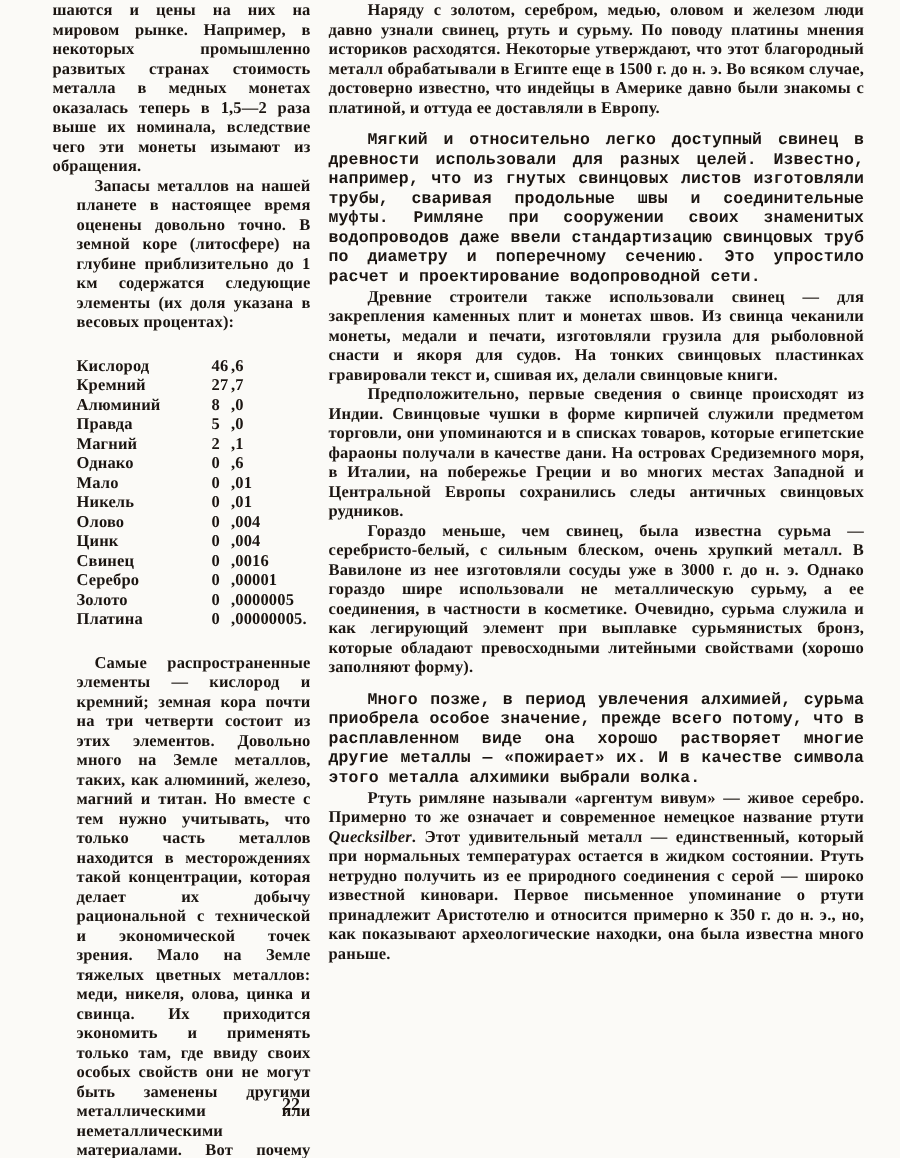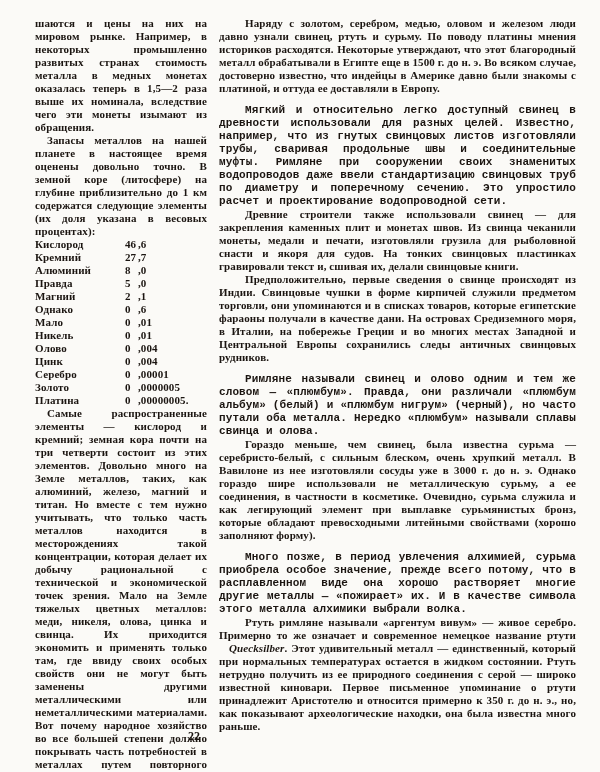--- a/index.html
+++ b/index.html
@@ -12,59 +12,59 @@
     background: #fbfaf7;
     overflow: hidden;
     position: relative;
     font-family: "Liberation Serif", "DejaVu Serif", serif;
     color: #1b1511;
   }
   .page {
     box-sizing: border-box;
     width: 600px;
     height: 772px;
-    padding: 17px 24px 0 35px;
+    padding: 1px 24px 0 35px;
     position: relative;
   }
   .columns {
     display: flex;
     gap: 12px;
     align-items: flex-start;
   }
   .col {
     font-size: 11px;
     line-height: 13px;
     font-weight: 700;
     text-align: justify;
     letter-spacing: 0.1px;
   }
   .col-left  { width: 172px; flex: 0 0 172px; }
   .col-right { width: 357px; flex: 0 0 357px; }
   p { margin: 0; }
-  .col-left  p.indent { text-indent: 12px; }
+  .col-left  p.indent { text-indent: 12px; margin-left: 16px; }
   .col-right p.indent { text-indent: 26px; }
   p.gap { margin-top: 9px; font-family: Liberation Mono, monospace; }
   h1.section-heading {
     font-size: 14px;
     line-height: 16px;
     font-weight: 700;
     margin: 0 0 9px 0;
     word-spacing: 4px;
     text-align: left;
   }
-  .elements-table { margin: 0; }
+  .elements-table { margin: 16px; }
   .elem-row { display: flex; }
   .elem-name { flex: 0 0 90px; }
   .elem-val { white-space: nowrap; }
   .elem-val .ip {
     display: inline-block;
     min-width: 13px;
     text-align: left;
   }
-  em.latin { font-style: italic; margin-left: 10px; }
+  em.latin { font-style: italic; }
   .page-number {
     position: absolute;
     left: 188px;
     top: 729px;
     font-size: 12px;
     font-weight: 700;
   }
 </style>
 </head>
 <body>
@@ -111,20 +111,24 @@
           </div>
         <div class="elem-row">
             <span class="elem-name">Олово</span>
             <span class="elem-val"><span class="ip">0</span>,004</span>
           </div>
         <div class="elem-row">
             <span class="elem-name">Цинк</span>
             <span class="elem-val"><span class="ip">0</span>,004</span>
           </div>
         <div class="elem-row">
+            <span class="elem-name">Свинец</span>
+            <span class="elem-val"><span class="ip">0</span>,0016</span>
+          </div>
+        <div class="elem-row">
             <span class="elem-name">Серебро</span>
             <span class="elem-val"><span class="ip">0</span>,00001</span>
           </div>
         <div class="elem-row">
             <span class="elem-name">Золото</span>
             <span class="elem-val"><span class="ip">0</span>,0000005</span>
           </div>
         <div class="elem-row">
             <span class="elem-name">Платина</span>
             <span class="elem-val"><span class="ip">0</span>,00000005.</span>
@@ -132,21 +136,20 @@
       </div>
 
       <p class="indent">Самые распространенные элементы — кислород и кремний; земная кора почти на три четверти состоит из этих элементов. Довольно много на Земле металлов, таких, как алюминий, железо, магний и титан. Но вместе с тем нужно учитывать, что только часть металлов находится в месторождениях такой концентрации, которая делает их добычу рациональной с технической и экономической точек зрения. Мало на Земле тяжелых цветных металлов: меди, никеля, олова, цинка и свинца. Их приходится экономить и применять только там, где ввиду своих особых свойств они не могут быть заменены другими металлическими или неметаллическими материалами. Вот почему народное хозяйство во все большей степени должно покрывать часть потребностей в металлах путем повторного использования металлолома и других отходов.</p>
     </div>
 
     <div class="col col-right">
       <p class="indent">Наряду с золотом, серебром, медью, оловом и железом люди давно узнали свинец, ртуть и сурьму. По поводу платины мнения историков расходятся. Некоторые утверждают, что этот благородный металл обрабатывали в Египте еще в 1500 г. до н. э. Во всяком случае, достоверно известно, что индейцы в Америке давно были знакомы с платиной, и оттуда ее доставляли в Европу.</p>
       <p class="indent gap">Мягкий и относительно легко доступный свинец в древности использовали для разных целей. Известно, например, что из гнутых свинцовых листов изготовляли трубы, сваривая продольные швы и соединительные муфты. Римляне при сооружении своих знаменитых водопроводов даже ввели стандартизацию свинцовых труб по диаметру и поперечному сечению. Это упростило расчет и проектирование водопроводной сети.</p>
       <p class="indent">Древние строители также использовали свинец — для закрепления каменных плит и монетах швов. Из свинца чеканили монеты, медали и печати, изготовляли грузила для рыболовной снасти и якоря для судов. На тонких свинцовых пластинках гравировали текст и, сшивая их, делали свинцовые книги.</p>
       <p class="indent">Предположительно, первые сведения о свинце происходят из Индии. Свинцовые чушки в форме кирпичей служили предметом торговли, они упоминаются и в списках товаров, которые египетские фараоны получали в качестве дани. На островах Средиземного моря, в Италии, на побережье Греции и во многих местах Западной и Центральной Европы сохранились следы античных свинцовых рудников.</p>
-      <p class="indent gap">Римляне называли свинец и олово одним и тем же словом — «плюмбум». Правда, они различали «плюмбум альбум» (белый) и «плюмбум нигрум» (черный), но часто путали оба металла. Нередко «плюмбум» называли сплавы свинца и олова.</p>
       <p class="indent">Гораздо меньше, чем свинец, была известна сурьма — серебристо-белый, с сильным блеском, очень хрупкий металл. В Вавилоне из нее изготовляли сосуды уже в 3000 г. до н. э. Однако гораздо шире использовали не металлическую сурьму, а ее соединения, в частности в косметике. Очевидно, сурьма служила и как легирующий элемент при выплавке сурьмянистых бронз, которые обладают превосходными литейными свойствами (хорошо заполняют форму).</p>
       <p class="indent gap">Много позже, в период увлечения алхимией, сурьма приобрела особое значение, прежде всего потому, что в расплавленном виде она хорошо растворяет многие другие металлы — «пожирает» их. И в качестве символа этого металла алхимики выбрали волка.</p>
       <p class="indent"><span>Ртуть римляне называли «аргентум вивум» — живое серебро. Примерно то же означает и современное немецкое название ртути </span><em class="latin">Quecksilber</em><span>. Этот удивительный металл — единственный, который при нормальных температурах остается в жидком состоянии. Ртуть нетрудно получить из ее природного соединения с серой — широко известной киновари. Первое письменное упоминание о ртути принадлежит Аристотелю и относится примерно к 350 г. до н. э., но, как показывают археологические находки, она была известна много раньше.</span></p>
     </div>
 
   </div>
 
   <div class="page-number">22</div>
 </div>
 

